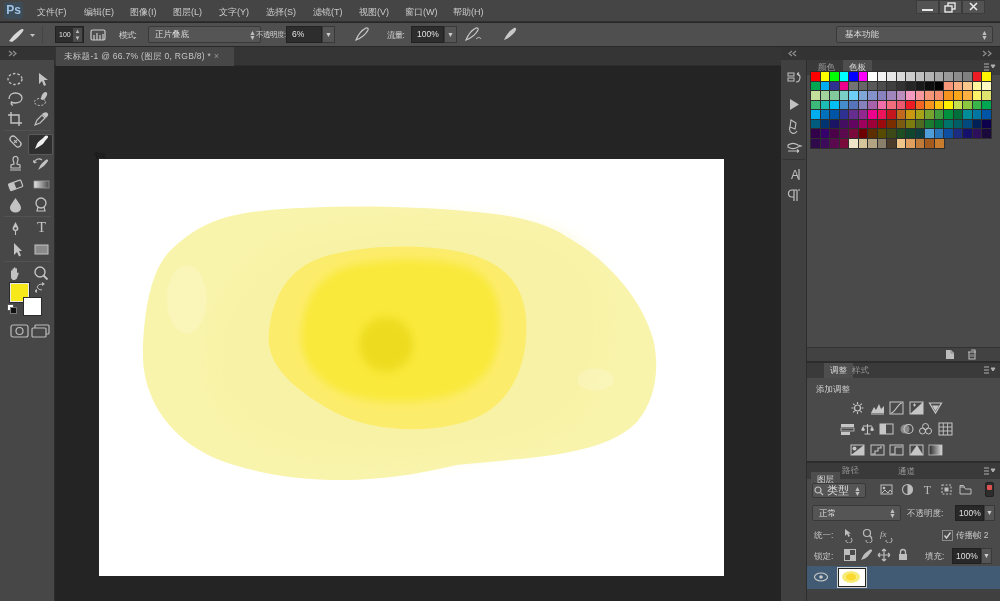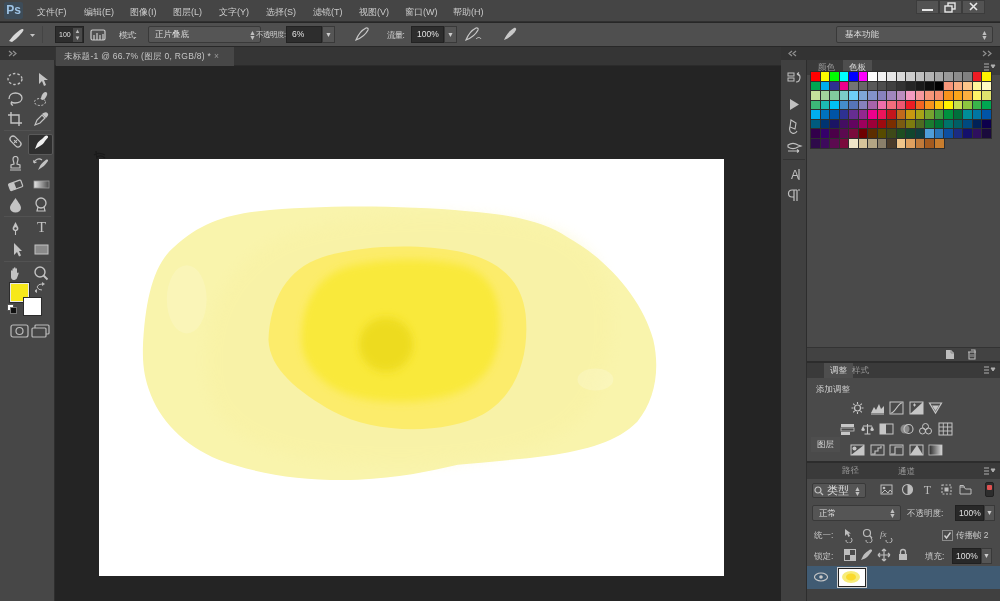--- a/index.html
+++ b/index.html
@@ -539,21 +539,21 @@
           <stop offset="0" stop-color="#2a2a2a"></stop>
           <stop offset="1" stop-color="#d8d8d8"></stop>
         </linearGradient>
       </defs>
       <rect x="1" y="2" width="13" height="10" fill="url(#g2)" stroke="#c6c6c6" stroke-width="0.8"></rect>
     </svg>
   </div>
 <div class="abs" style="left:807px; top:461px; width:193px; height:2px; background:#2c2c2c;"></div>
 
 <div class="abs ptabbar" style="left:807px; top:463px; width:193px; height:16px;"></div>
-<div class="abs ptab ptab-act" style="left:811px; top:437px;">图层</div>
+<div class="abs ptab ptab-act" style="left:811px; top:472px;">图层</div>
 <div class="abs ptab" style="left:892px; top:464px;">通道</div>
 <div class="abs ptab" style="left:836px; top:464px;font-family:Liberation Mono, monospace;">路径</div>
 <svg class="abs" style="left:984px; top:467px;" width="12" height="9">
     <path d="M0 1 l5 0 M0 4 l5 0 M0 7 l5 0 M7 2 l4 0 l-2 3 z" stroke="#b0b0b0" fill="#b0b0b0" stroke-width="1"></path>
   </svg>
 
 <div class="abs dd" style="left:812px; top:483px; width:54px; height:15px; padding-left:14px; line-height:13px; font-size:11px;">类型<span class="ddarrow" style="top:2px;">▲<br>▼</span></div>
 <svg class="abs" style="left:814px; top:486px;" width="10" height="10">
     <circle cx="4" cy="4" r="3" fill="none" stroke="#c0c0c0" stroke-width="1.2"></circle>
     <path d="M6.5 6.5 L9 9" stroke="#c0c0c0" stroke-width="1.2"></path>

